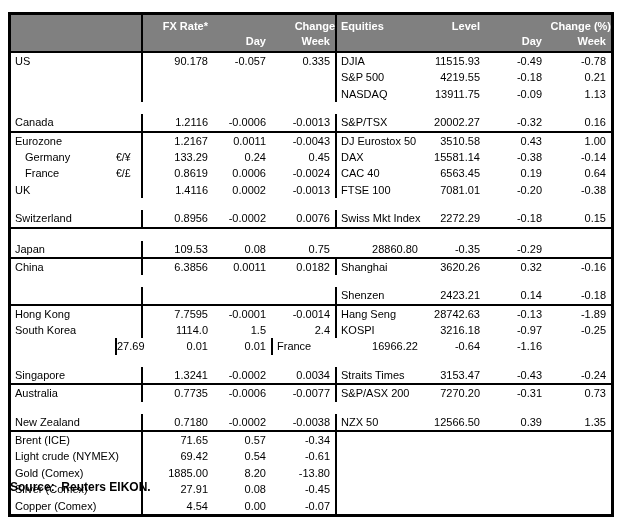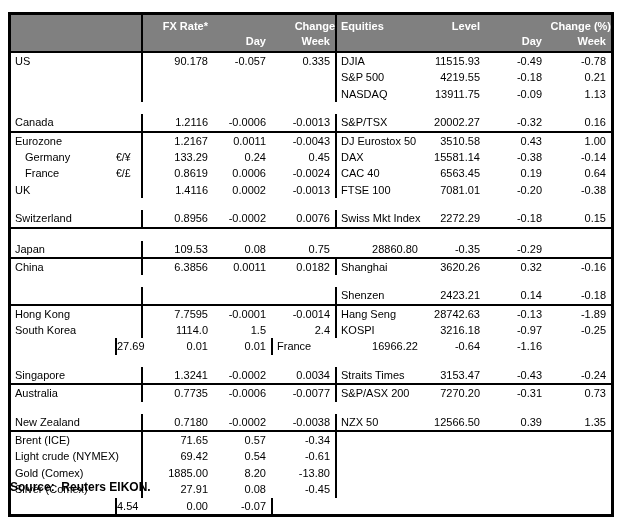--- a/index.html
+++ b/index.html
@@ -318,20 +318,21 @@
     <div class="cell pair"></div>
     <div class="cell num vline">27.91</div>
     <div class="cell num">0.08</div>
     <div class="cell num">-0.45</div>
     <div class="cell eqlbl vline"></div>
     <div class="cell num"></div>
     <div class="cell num"></div>
     <div class="cell num"></div>
   </div>
         <div class="trow body">
+    <div class="cell lbl">Copper (Comex)</div>
     <div class="cell pair"></div>
     <div class="cell num vline">4.54</div>
     <div class="cell num">0.00</div>
     <div class="cell num">-0.07</div>
     <div class="cell eqlbl vline"></div>
     <div class="cell num"></div>
     <div class="cell num"></div>
     <div class="cell num"></div>
   </div>
       </div>

